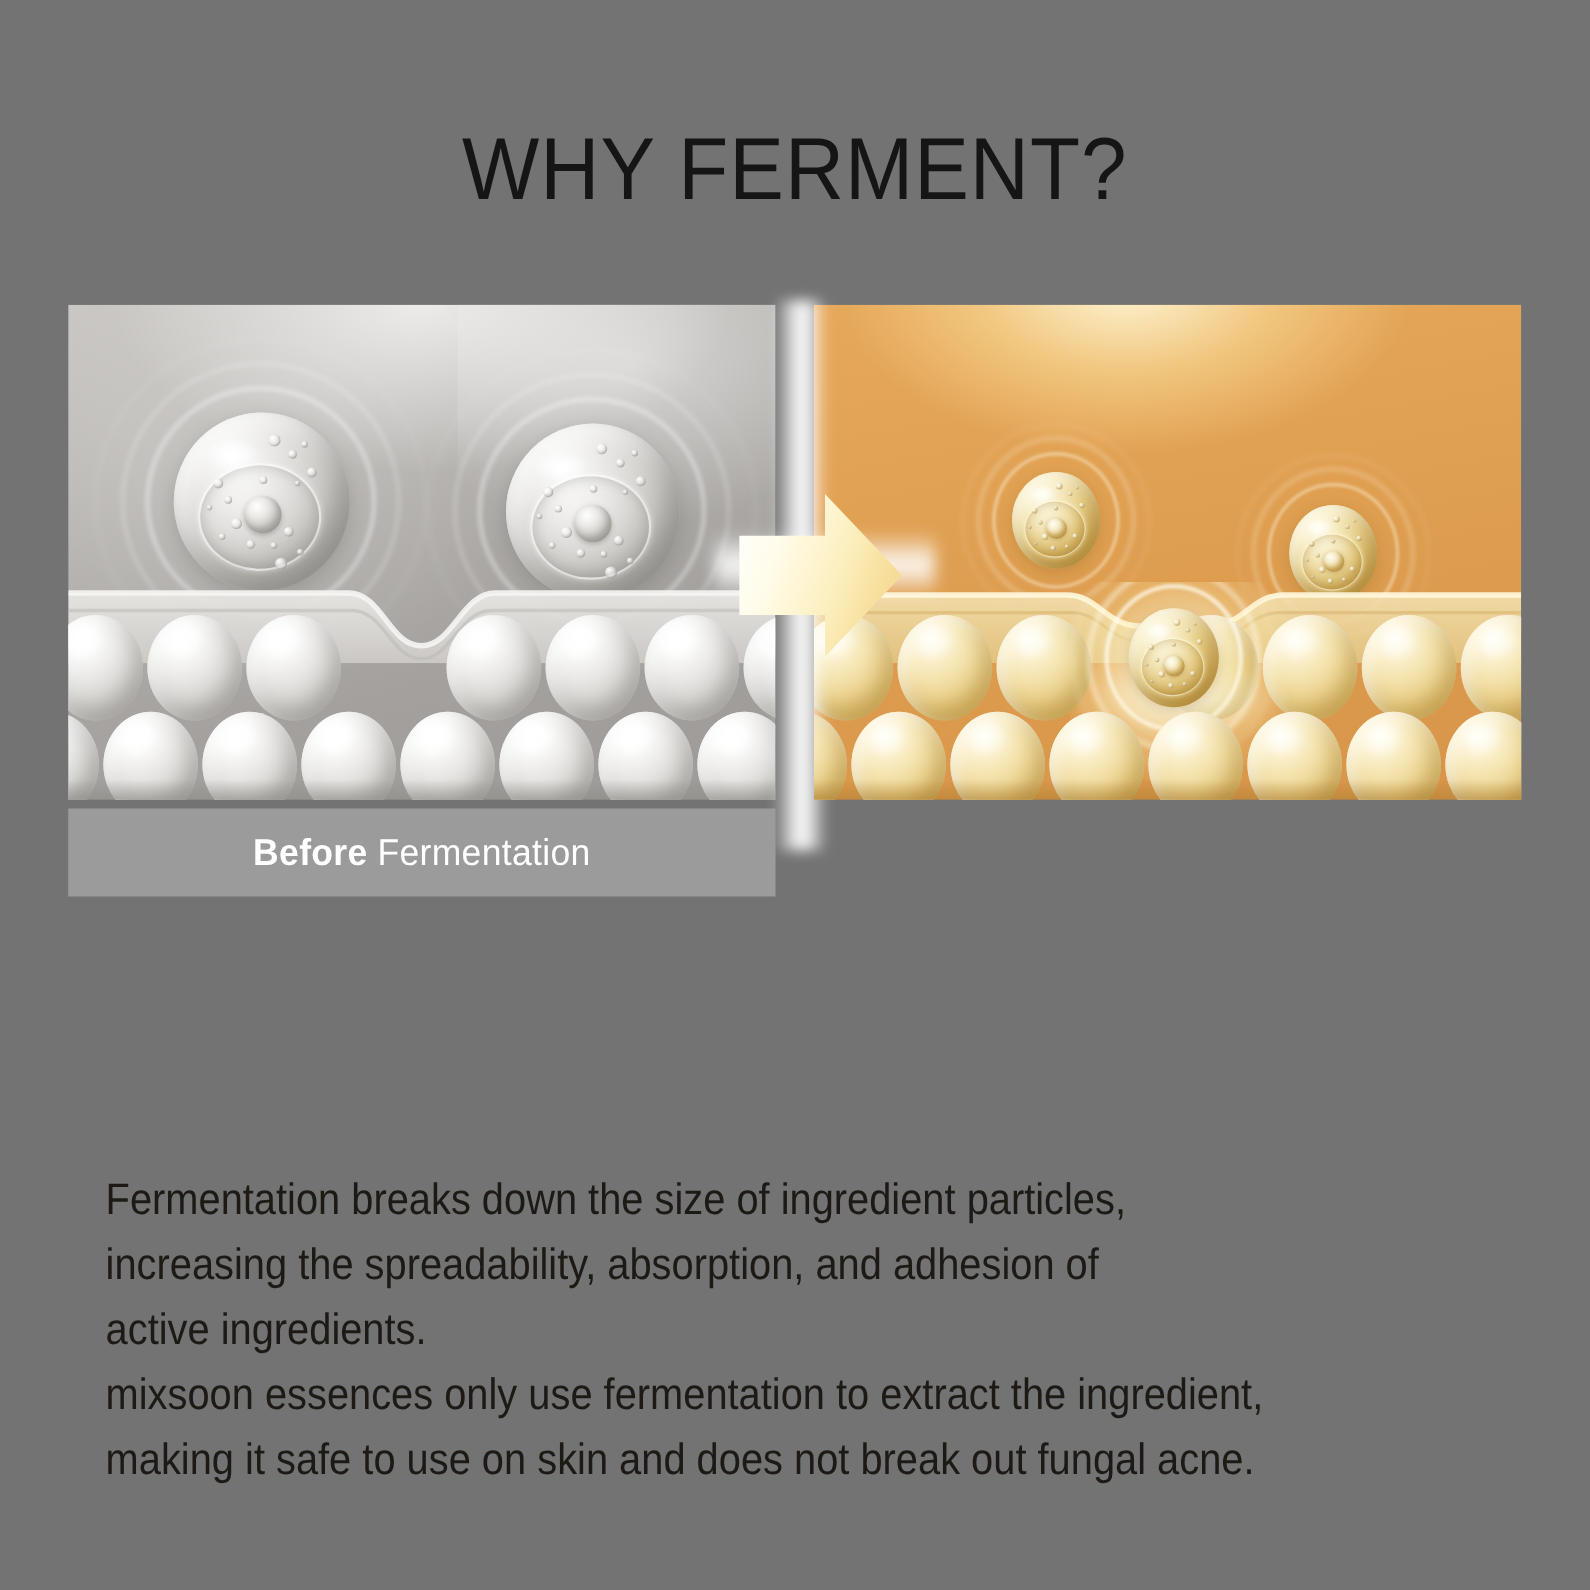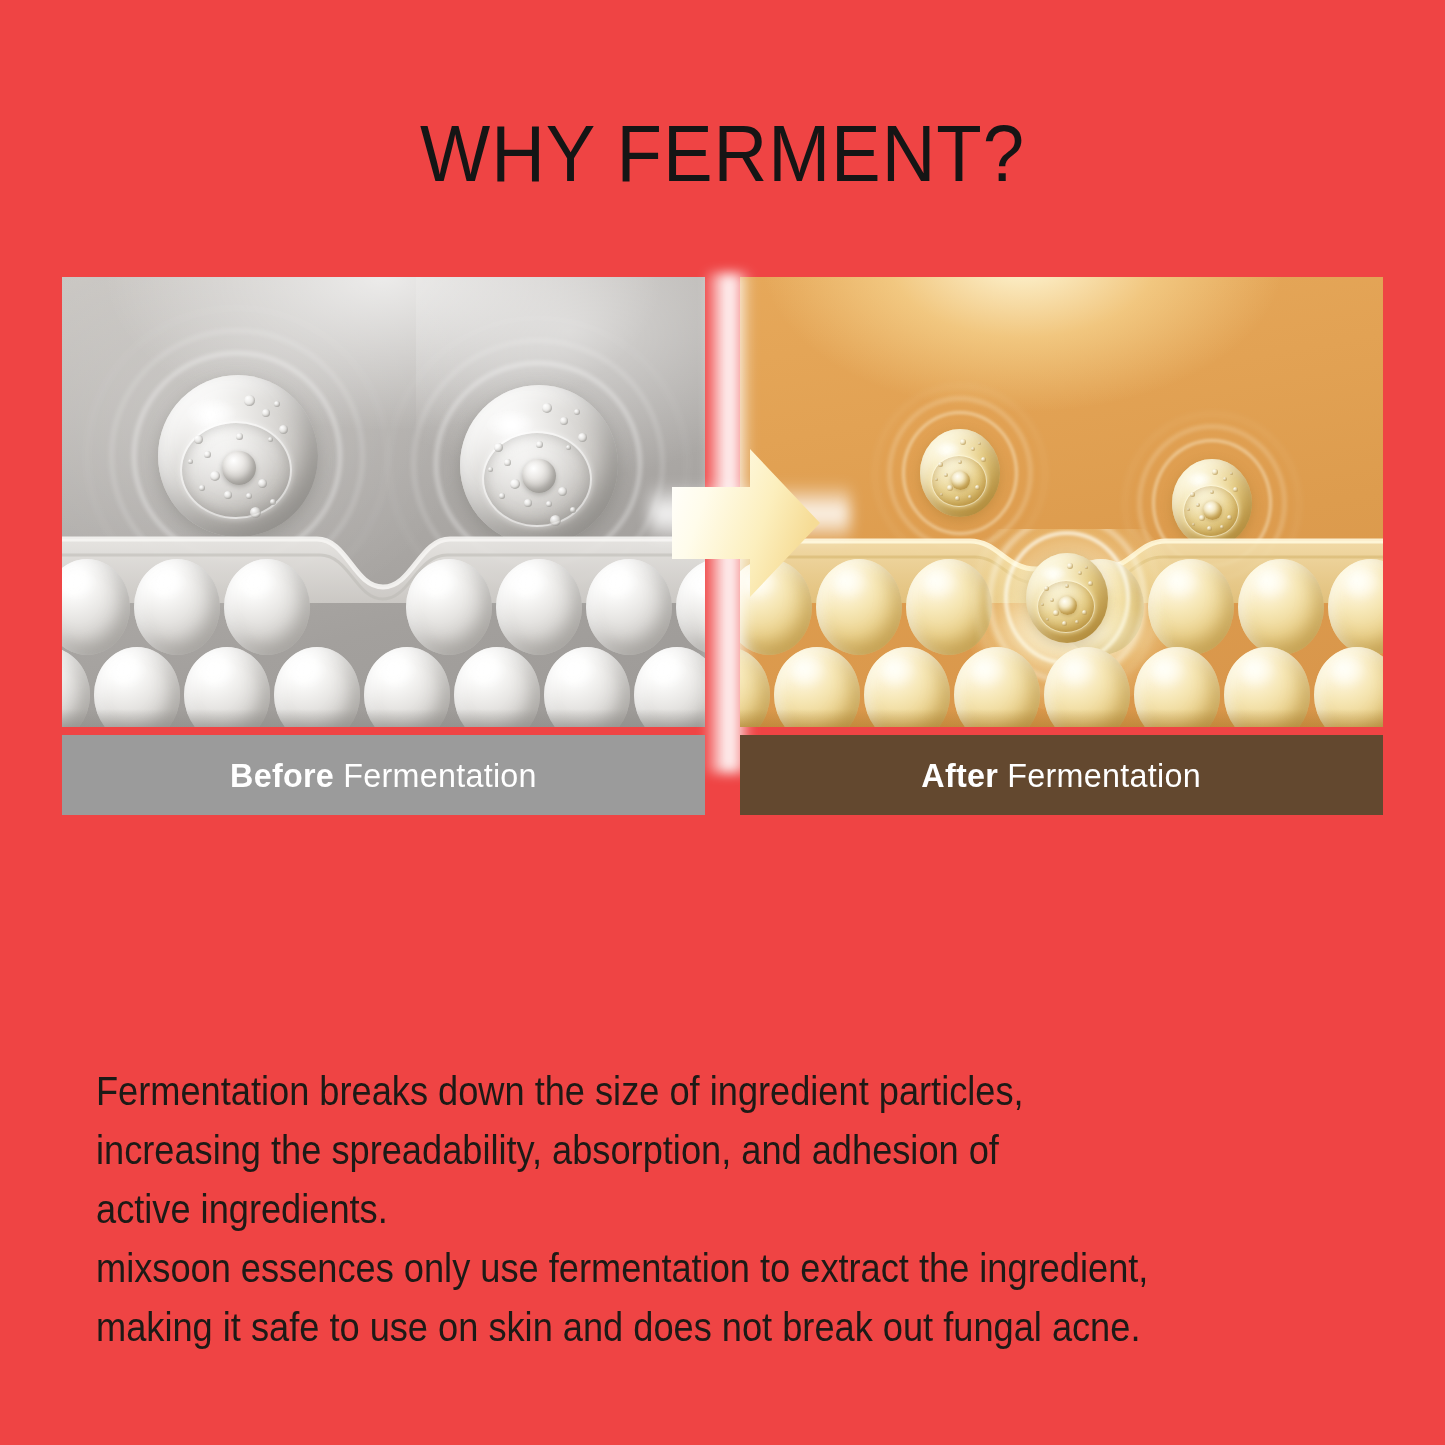--- a/index.html
+++ b/index.html
@@ -2,21 +2,21 @@
 <html><head>
 <meta charset="utf-8">
 <style>
   * { margin:0; padding:0; box-sizing:border-box; }
   html,body{
     width:1445px; height:1445px;
     background:#fdfaf0;
     font-family:"Liberation Sans", sans-serif;
     overflow:hidden;
   }
-  .page{ position:relative; width:1445px; height:1445px; background:#ef4444;padding-left:36px; }
+  .page{ position:relative; width:1445px; height:1445px; background:#737373;padding-left:36px; }
 
   
   .title{
     position:absolute; left:0; top:108px; width:1445px;
     text-align:center;
     font-family:"Liberation Sans", sans-serif;
     font-size:80px; font-weight:400; letter-spacing:1px;
     color:#151515;
     transform:scaleX(.93); transform-origin:center top;
     white-space:nowrap;
@@ -438,25 +438,20 @@
         <path d="M0,44 L78,44 L78,6 L148,80 L78,154 L78,116 L0,116 Z" fill="url(#arrG)"></path>
       </svg>
     </div>
 
     <div class="label before">
       <div class="inner">
         <b>Before</b><span>Fermentation</span>
       </div>
     </div>
 
-    <div class="label after">
-      <div class="inner">
-        <b>After</b><span>Fermentation</span>
-      </div>
-    </div>
   </div>
 
 
   <div class="body">
     <p>Fermentation breaks down the size of ingredient particles,</p>
     <p>increasing the spreadability, absorption, and adhesion of</p>
     <p>active ingredients.</p>
     <p>mixsoon essences only use fermentation to extract the ingredient,</p>
     <p>making it safe to use on skin and does not break out fungal acne.</p>
   </div>

